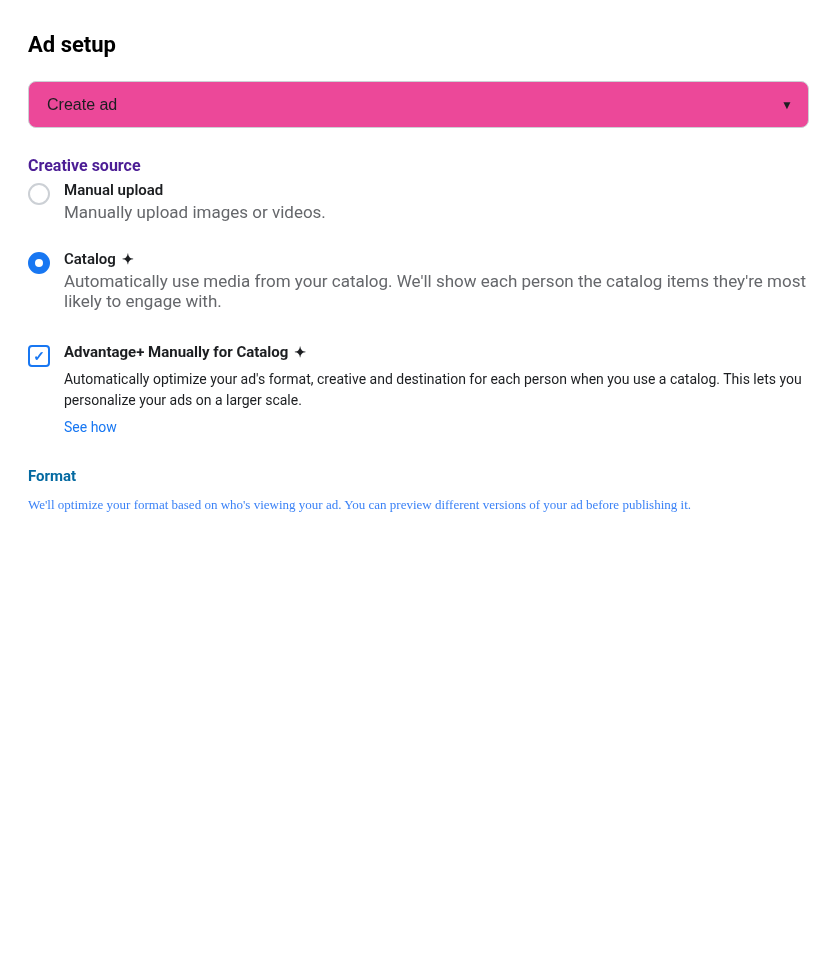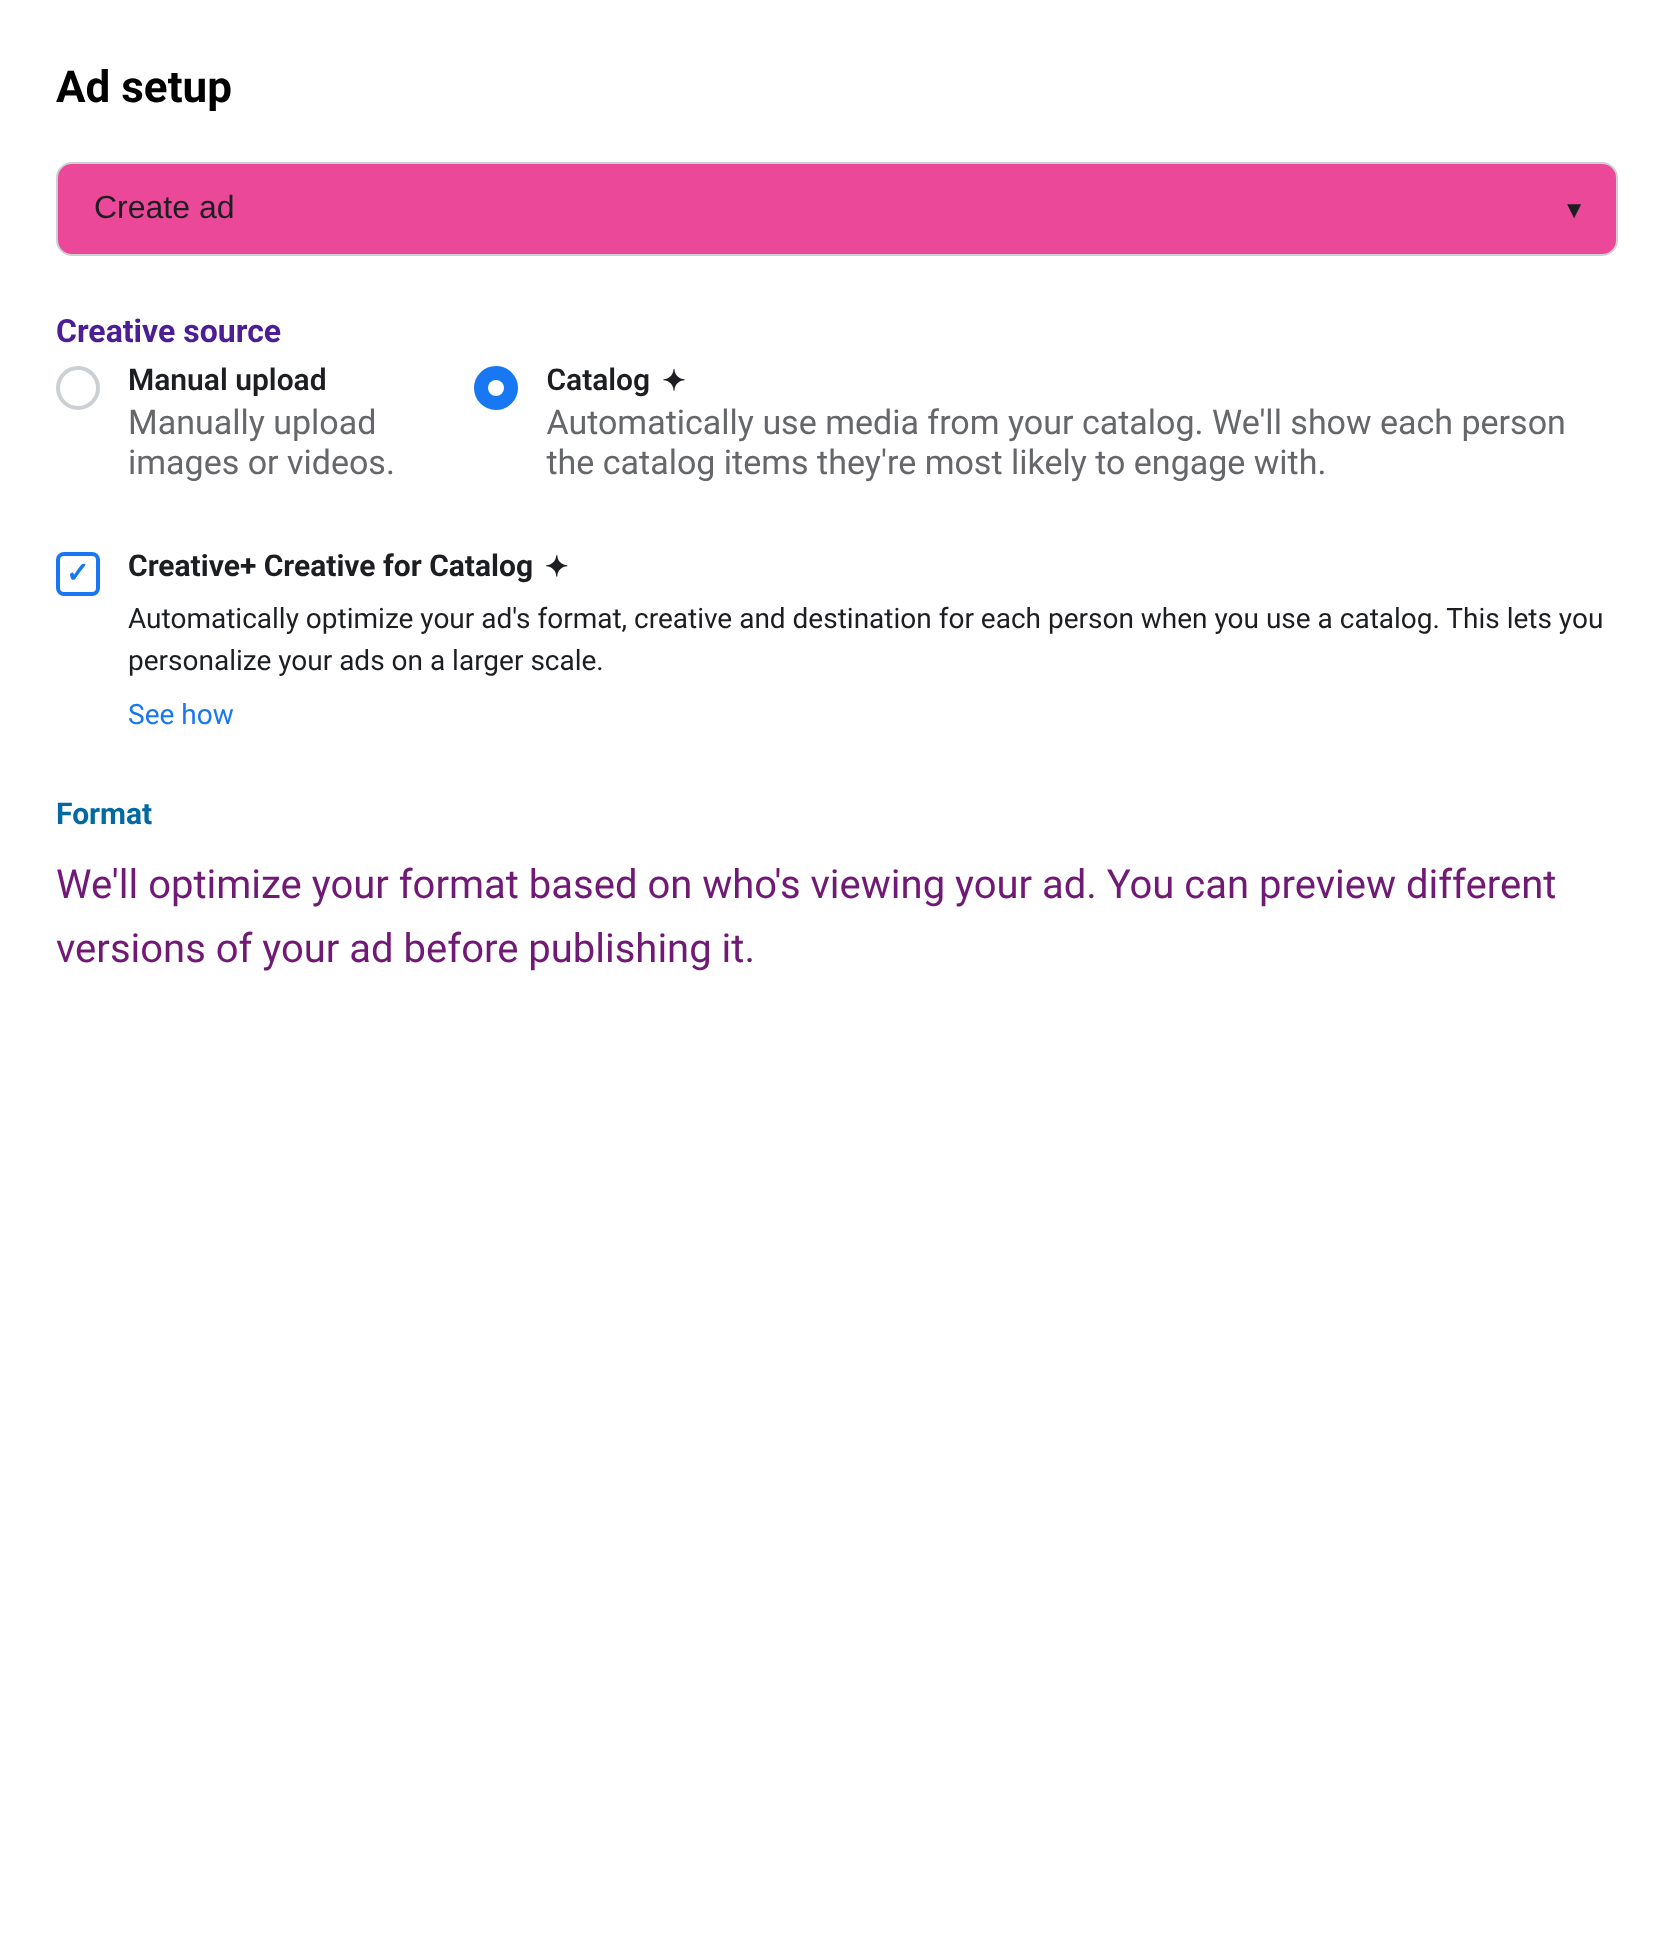--- a/index.html
+++ b/index.html
@@ -64,20 +64,21 @@
     }
 
     .section-description {
       font-size: 14px;
       color: #65676b;
       margin-bottom: 20px;
     }
 
     .radio-group {
       display: flex;
+      flex-direction: column;
       gap: 28px;
       margin-bottom: 28px;
     }
 
     .radio-option {
       display: flex;
       align-items: flex-start;
       gap: 14px;
       cursor: pointer;
     }
@@ -195,23 +196,24 @@
     }
 
     .format-title {
       font-size: 15px;
       font-weight: 700;
       color: #0369a1;
       margin-bottom: 10px;
     }
 
     .format-description {
-      font-size: 20px;
-      color: #701a75;
+      font-size: 13px;
+      color: #3b82f6;
       line-height: 1.6;
+      font-family: Liberation Serif, serif;
     }
   </style>
 </head>
 <body>
 
 <h1 class="page-title">Ad setup</h1>
 
 <div class="dropdown-container">
   <div class="dropdown-wrapper">
     <select>
@@ -248,21 +250,21 @@
 
   </div>
 </div>
 
 <div class="checkbox-section">
   <div class="checkbox-box">
     <span class="checkmark">✓</span>
   </div>
   <div class="checkbox-content">
     <div class="checkbox-title">
-      <span>Creative+ Creative for Catalog</span>
+      <span>Advantage+ Manually for Catalog</span>
       <span class="sparkle-icon">✦</span>
     </div>
     <div class="checkbox-description">Automatically optimize your ad's format, creative and destination for each person when you use a catalog. This lets you personalize your ads on a larger scale.</div>
     <a class="see-how-link" href="#">See how</a>
   </div>
 </div>
 
 <div class="format-section">
   <div class="format-title">Format</div>
   <div class="format-description">We'll optimize your format based on who's viewing your ad. You can preview different versions of your ad before publishing it.</div>

